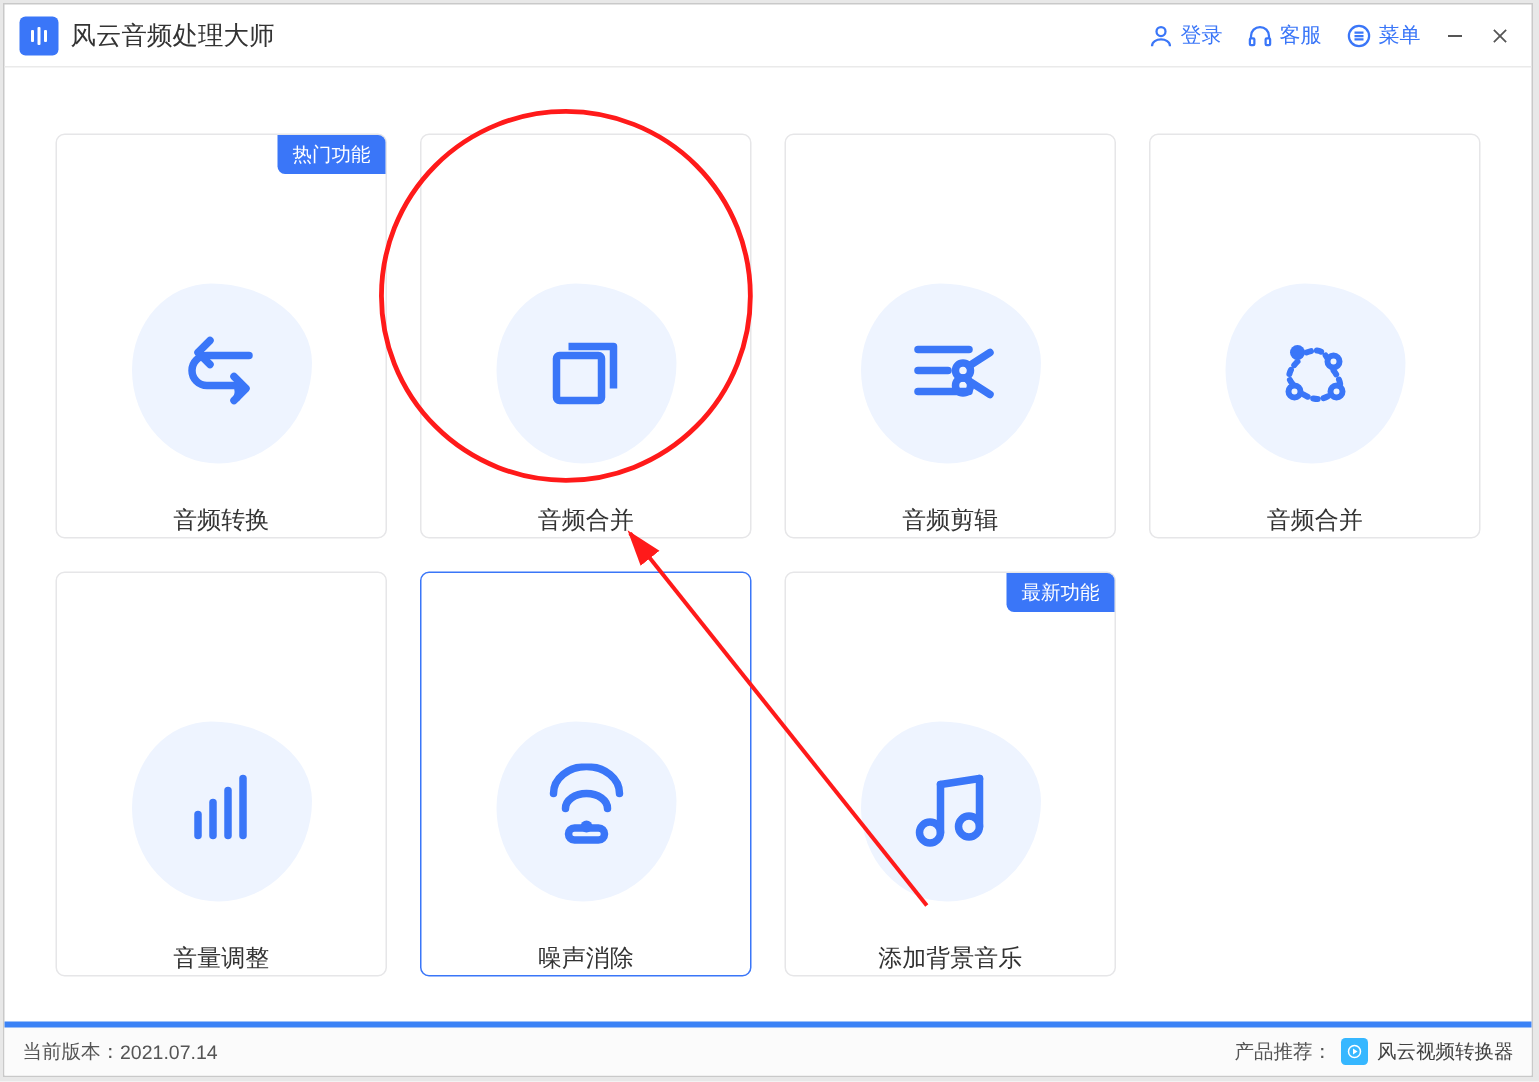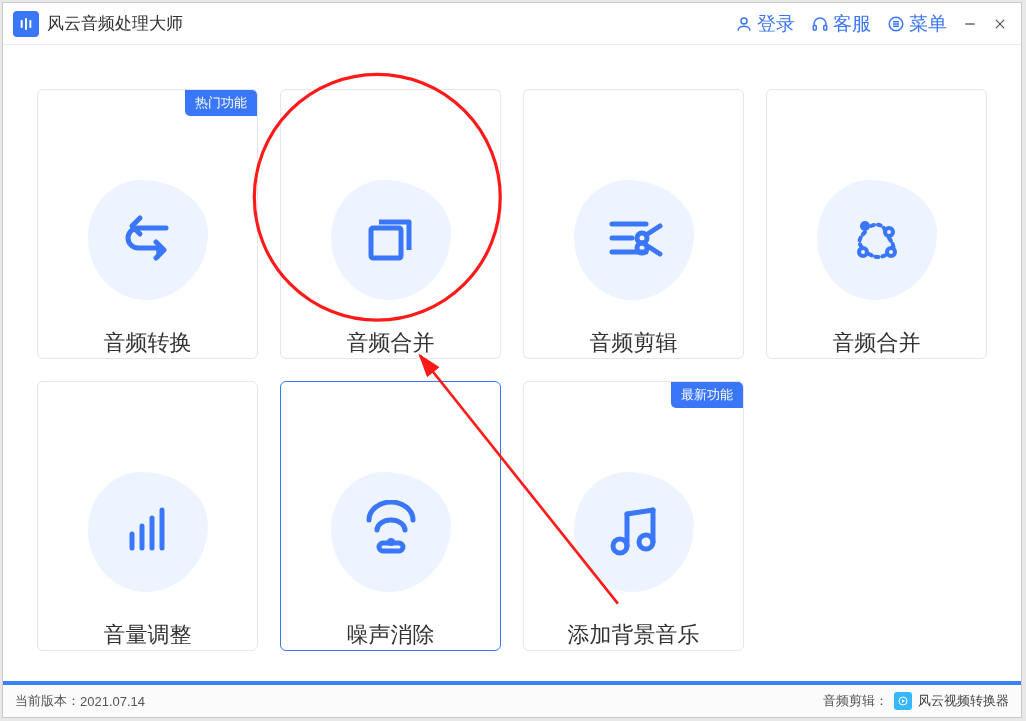--- a/index.html
+++ b/index.html
@@ -32,22 +32,22 @@
   .app-logo {
     width: 26px; height: 26px;
     background: #3a76f8;
     border-radius: 4px;
     display: flex; align-items: center; justify-content: center;
     margin-right: 8px;
   }
   .app-logo svg { width: 16px; height: 16px; }
   .tb-spacer { flex: 1; }
   .tb-link {
-    display: flex; align-items: center;
-    color: #3a76f8; font-size: 19px;
+    display: flex; align-items: flex-end;
+    color: #3a76f8; font-size: 14px;
     margin: 0 8px; cursor: pointer;
   }
   .tb-link .ico { width: 18px; height: 18px; margin-right: 4px; display:inline-flex;align-items:center;justify-content:center;}
   .wbtn {
     width: 30px; height: 30px; display:flex;align-items:center;justify-content:center;
     color:#555; cursor:pointer; font-size:18px;
   }
   .main {
     flex:1;
     padding: 44px 34px 30px 34px;
@@ -79,21 +79,21 @@
   .icon-blob {
     margin-top: 42px;
     width: 120px; height: 120px;
     border-radius: 44% 56% 52% 48% / 48% 44% 56% 52%;
     background:#eef4ff;
     display:flex;align-items:center;justify-content:center;
   }
   .icon-blob svg { width: 64px; height: 64px; }
   .card-label {
     margin-top: 28px;
-    font-size: 22px;
+    font-size: 16px;
     color:#333;
   }
   .footer {
     height: 36px;
     border-top:4px solid #3b82f6;
     display:flex; align-items:center;
     padding: 0 12px;
     font-size:13px;
     color:#555;
     background:#fbfbfb;
@@ -269,21 +269,21 @@
           </marker>
         </defs>
       <line x1="575" y1="520" x2="390" y2="288" stroke="#ff1a1a" stroke-width="2.5" marker-end="url(#ah)"></line>
     </svg>
   </div>
 
   <div class="footer">
     <span>当前版本：</span>
     <span>2021.07.14</span>
     <div class="fspacer"></div>
-    <span>音频剪辑：</span>
+    <span>产品推荐：</span>
     <span class="rec-logo">
       <svg viewBox="0 0 24 24" width="12" height="12">
           <circle cx="12" cy="12" r="8" fill="none" stroke="#fff" stroke-width="2"></circle>
           <polygon points="10,8 16,12 10,16" fill="#fff"></polygon>
         </svg>
     </span>
     <span style="color:#404040;">风云视频转换器</span>
   </div>
 
 </div>

